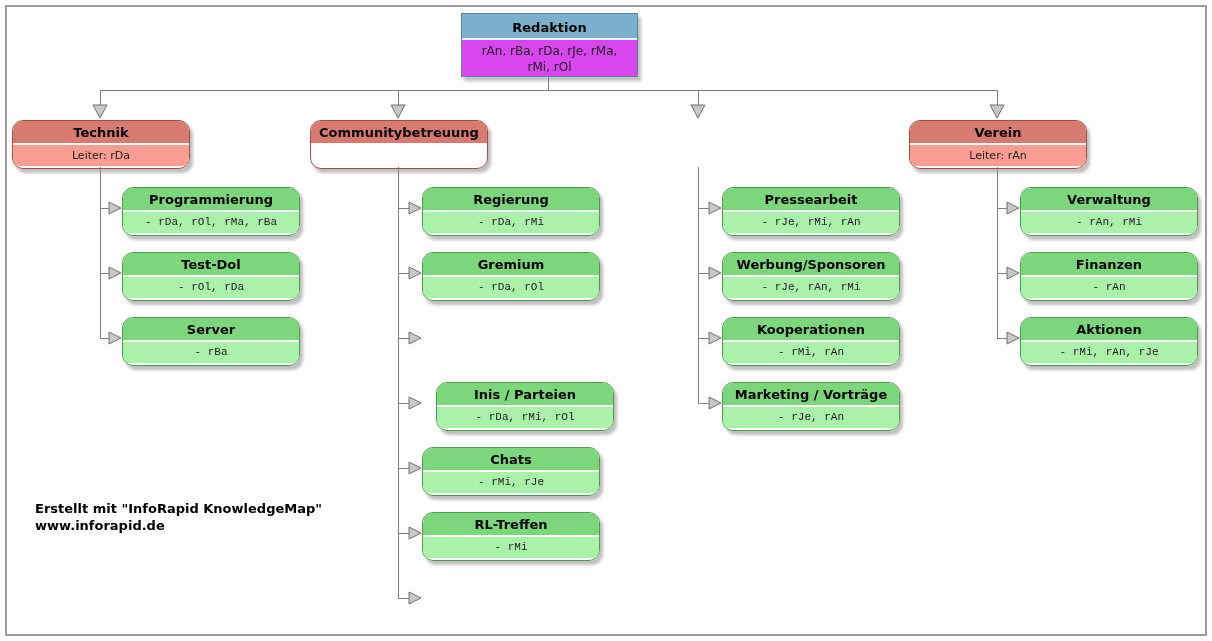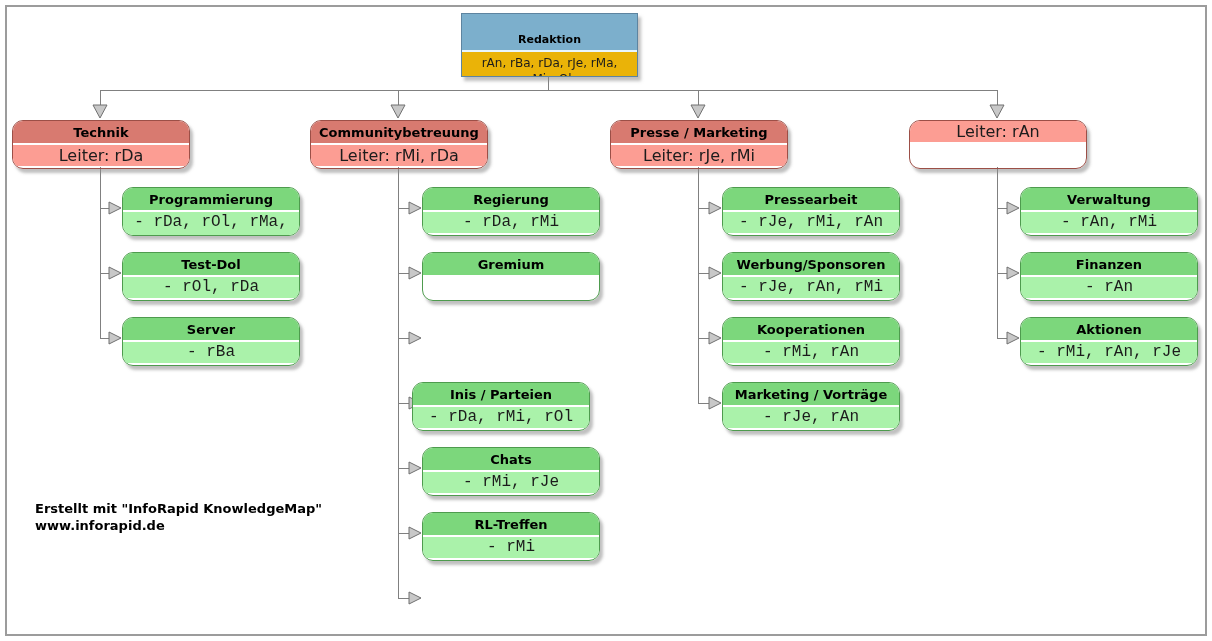--- a/index.html
+++ b/index.html
@@ -14,38 +14,38 @@
   #connectors { position:absolute; left:0; top:0; }
   .node {
     position:absolute; width:176px; height:47px; text-align:center;
     border:1px solid; border-radius:11px; overflow:hidden;
     box-shadow: inset 0 1px 0 rgba(255,255,255,0.55), 3px 4px 3px rgba(140,140,140,0.55);
   }
   .node .title {
     font-weight:bold; font-size:13px; line-height:21px; height:21px;
     color:#000000; border-bottom:2px solid #ffffff; padding-top:1px;
   }
-  .node .body { font-size:16px; line-height:21px; color:#1c1c1c; }
+  .node .body { font-size:11px; line-height:21px; color:#1c1c1c; }
   .green { border-color:#4e9b4e; }
   .green .title { background:#7cd77c; }
   .green .body  { background:#aaf2aa;font-family:Liberation Mono, monospace; }
   .red { border-color:#9c4f47; }
   .red .title { background:#d87a70; }
   .red .body  { background:#fc9d93; }
   .root {
     position:absolute; left:461px; top:13px; width:175px; height:62px;
     border:1px solid #5d84a0; text-align:center; overflow:hidden;
     box-shadow: 3px 4px 3px rgba(140,140,140,0.55);
   }
   .root .title {
-    font-weight:bold; font-size:11px; line-height:21px; height:21px;
-    color:#000; background:#7cafcc; border-bottom:2px solid #e8f6fd; padding-top:15px;
+    font-weight:bold; font-size:13px; line-height:21px; height:21px;
+    color:#000; background:#7cafcc; border-bottom:2px solid #e8f6fd; padding-top:3px;
   }
   .root .body {
-    background:#eab308; font-size:12px; line-height:16px; color:#1c1c1c;
+    background:#d946ef; font-size:12px; line-height:16px; color:#1c1c1c;
     padding:3px 8px 0 8px; height:36px;
   }
   .footer {
     position:absolute; left:35px; top:500px; font-weight:bold; font-size:13px;
     line-height:17px; color:#000;
   }
 </style>
 </head>
 <body>
 
@@ -107,27 +107,23 @@
     <div class="title">Redaktion</div>
     <div class="body">rAn, rBa, rDa, rJe, rMa, rMi, rOl</div>
   </div>
 
   <div class="node red" style="left:12px;top:120px">
     <div class="title">Technik</div>
     <div class="body">Leiter: rDa</div>
   </div>
   <div class="node red" style="left:310px;top:120px">
     <div class="title">Communitybetreuung</div>
-    <div class="body">Leiter: rMi, rDa</div>
-  </div>
-  <div class="node red" style="left:610px;top:120px">
-    <div class="title">Presse / Marketing</div>
-    <div class="body">Leiter: rJe, rMi</div>
   </div>
   <div class="node red" style="left:909px;top:120px">
+    <div class="title">Verein</div>
     <div class="body">Leiter: rAn</div>
   </div>
 
   <div class="node green" style="left:122px;top:187px">
     <div class="title">Programmierung</div>
     <div class="body">- rDa, rOl, rMa, rBa</div>
   </div>
   <div class="node green" style="left:122px;top:252px">
     <div class="title">Test-Dol</div>
     <div class="body">- rOl, rDa</div>
@@ -136,22 +132,23 @@
     <div class="title">Server</div>
     <div class="body">- rBa</div>
   </div>
 
   <div class="node green" style="left:422px;top:187px">
     <div class="title">Regierung</div>
     <div class="body">- rDa, rMi</div>
   </div>
   <div class="node green" style="left:422px;top:252px">
     <div class="title">Gremium</div>
+    <div class="body">- rDa, rOl</div>
   </div>
-  <div class="node green" style="left:412px;top:382px">
+  <div class="node green" style="left:436px;top:382px">
     <div class="title">Inis / Parteien</div>
     <div class="body">- rDa, rMi, rOl</div>
   </div>
   <div class="node green" style="left:422px;top:447px">
     <div class="title">Chats</div>
     <div class="body">- rMi, rJe</div>
   </div>
   <div class="node green" style="left:422px;top:512px">
     <div class="title">RL-Treffen</div>
     <div class="body">- rMi</div>

